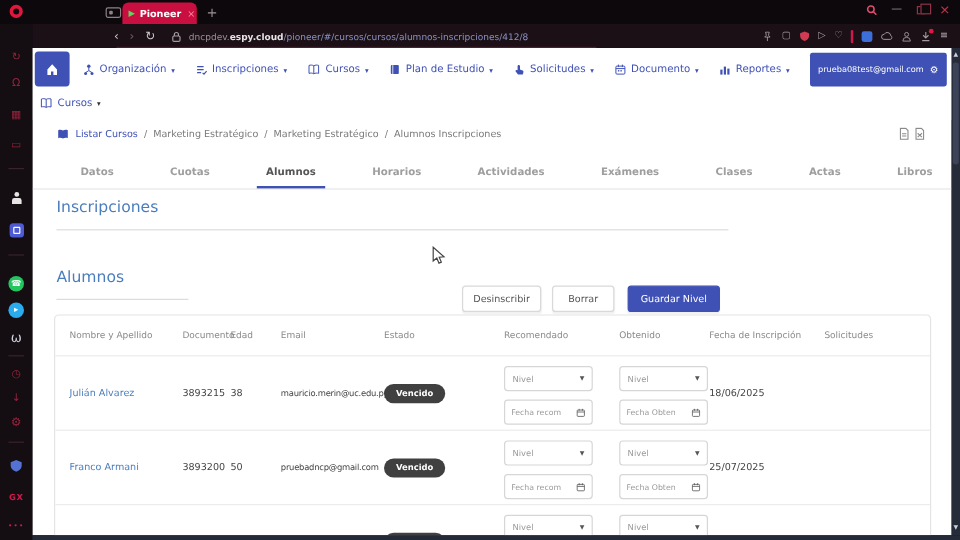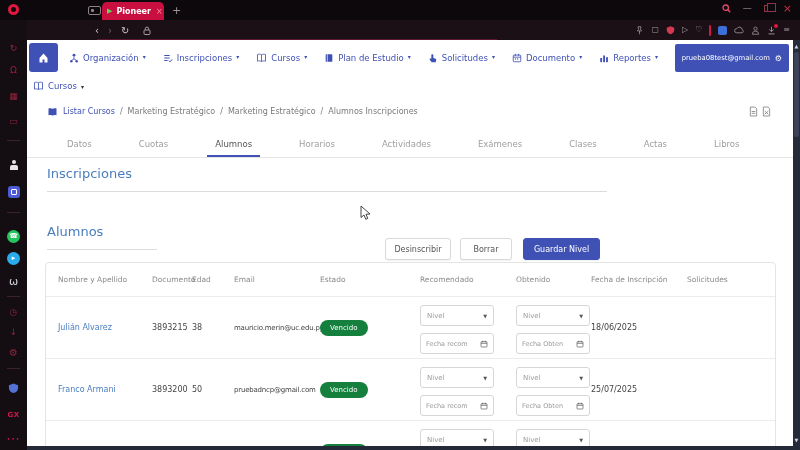--- a/index.html
+++ b/index.html
@@ -55,38 +55,38 @@
   .wa { background:#22c55e; } .tg { background:#2aabee; }
   .gx-logo { color:#d1184a; font-weight:bold; font-size:7px; letter-spacing:.5px; }
 
   
   .page { position:absolute; left:27px; top:40px; width:766px; height:406px; background:#fff; overflow:hidden; }
 
   .navbar { position:absolute; left:0; top:0; width:766px; height:36px; background:#fff; }
   .home-btn { position:absolute; left:2px; top:3px; width:29px; height:29px; background:#3f51b5; border-radius:3px;
               display:flex; align-items:center; justify-content:center; }
   .menu-row { position:absolute; left:42px; top:0; height:36px; display:flex; gap:17px; align-items:center; }
-  .menu-item { display:flex; align-items:flex-start; gap:4px; color:#3f51b5; font-size:8.5px; white-space:nowrap; }
+  .menu-item { display:flex; align-items:flex-end; gap:4px; color:#3f51b5; font-size:8.5px; white-space:nowrap; }
   .menu-item .caret { font-size:6px; color:#3f51b5; }
   .user-box { position:absolute; right:4px; top:4px; height:28px; background:#3f51b5; border-radius:2px;
               display:flex; align-items:center; gap:5px; padding:0 7px;justify-content:flex-end; }
   .user-email { color:#fff; font-size:6.8px; }
   .user-gear { color:#fff; font-size:8px; }
 
   .subnav { position:absolute; left:0; top:36px; width:766px; height:24px; background:#fff; }
   .subnav-item { position:absolute; left:6px; top:5px; display:flex; align-items:center; gap:4px; color:#3f51b5; font-size:8.5px; }
   .subnav-item .caret { color:#333; font-size:6px; }
 
   .breadcrumb-row { position:absolute; left:0; top:60px; width:766px; height:28px; }
   .breadcrumb { position:absolute; left:20px; top:7px; display:flex; align-items:flex-start; gap:5px; font-size:8px; color:#7a7a7a; white-space:nowrap; }
   .breadcrumb .bc-link { color:#3f51b5; }
   .export-icons { position:absolute; right:22px; top:6px; display:flex; gap:4px; }
 
   .tabs-row { position:absolute; left:0; top:90px; width:766px; height:28px; border-bottom:1px solid #e6e6e6;
-              display:flex; gap:43px; padding-left:38px; align-items:center; }
+              display:flex; gap:43px; padding-left:38px; align-items:center;font-weight:bold; }
   .tab { font-size:8.5px; color:#9e9e9e; position:relative; padding:8px 2px; }
   .tab.active { color:#555; }
   .tab.active::after { content:""; position:absolute; left:-6px; right:-6px; bottom:0; height:2px; background:#3f51b5; }
 
   .section-h1 { position:absolute; left:20px; top:126px; font-size:13px; color:#4a7dbd; }
   .h1-underline { position:absolute; left:20px; top:151px; width:560px; height:1px; background:#dcdcdc; }
   .section-h2 { position:absolute; left:20px; top:184px; font-size:13px; color:#4a7dbd; }
   .h2-underline { position:absolute; left:20px; top:209px; width:110px; height:1px; background:#dcdcdc; }
 
   .btn { position:absolute; top:198px; height:22px; border:1px solid #d9d9d9; border-radius:3px; background:#fff;
@@ -98,21 +98,21 @@
 
   .card { position:absolute; left:18px; top:222px; width:731px; height:210px; background:#fff;
           border:1px solid #e4e4e4; border-radius:4px; overflow:hidden; }
   .tgrid { display:grid; grid-template-columns:94px 40px 42px 86px 100px 96px 75px 96px 1fr; align-items:center; padding:0 12px; }
   .thead { height:33px; }
   .th { font-size:7.5px; color:#8a8a8a; white-space:nowrap; }
   .trow { height:62px; border-top:1px solid #ececec; }
   .td { font-size:8px; color:#444; white-space:nowrap; }
   .td.name { color:#4a7dbd; }
   .td.email { font-size:7px; letter-spacing:-.2px; }
-  .badge { display:inline-block; background:#15803d; color:#fff; font-size:7px; font-weight:normal;
+  .badge { display:inline-block; background:#404040; color:#fff; font-size:7px; font-weight:bold;
            padding:4px 10px; border-radius:9px; }
   .ctrl-stack { display:flex; flex-direction:column; gap:7px; align-self:start; margin-top:8px; }
   .sel { width:74px; height:21px; border:1px solid #d6d6d6; border-radius:3px; display:flex; align-items:center;
          justify-content:space-between; padding:0 6px; background:#fff; }
   .sel .ph { font-size:7px; color:#9a9a9a; }
   .sel .sc { font-size:5px; color:#555; }
   .dt { width:74px; height:21px; border:1px solid #d6d6d6; border-radius:3px; display:flex; align-items:center;
         justify-content:space-between; padding:0 5px; background:#fff; }
   .dt .ph { font-size:6.5px; color:#9a9a9a; overflow:hidden; white-space:nowrap; max-width:52px;text-align:center; }
 
@@ -159,20 +159,21 @@
     <div class="nav-glyphs">
       <span>‹</span>
       <span class="fwd">›</span>
       <span>↻</span>
     </div>
     <div class="url-box">
       <svg width="8" height="9" viewBox="0 0 8 9">
           <rect x="1" y="4" width="6" height="4.5" rx="1" fill="none" stroke="#a49aa0"></rect>
           <path d="M2.3 4 V2.8 a1.7 1.7 0 0 1 3.4 0 V4" fill="none" stroke="#a49aa0"></path>
         </svg>
+      <span class="url-text"><span>dncpdev.</span><b>espy.cloud</b><span class="path">/pioneer/#/cursos/cursos/alumnos-inscripciones/412/8</span></span>
     </div>
     <div class="bar-icons">
       <svg width="9" height="9" viewBox="0 0 12 12">
           <path d="M4 1 h4 l-.8 3.5 1.8 2 H3 l1.8 -2 Z M6 6.5 V11" fill="none" stroke="#a49aa0" stroke-width="1"></path>
         </svg>
       <span class="gl">▢</span>
       <svg width="9" height="10" viewBox="0 0 12 12">
           <path d="M6 1 L11 3 V6 C11 9 8.5 11 6 11.5 C3.5 11 1 9 1 6 V3 Z" fill="#d13a52"></path>
         </svg>
       <span class="gl">▷</span>

